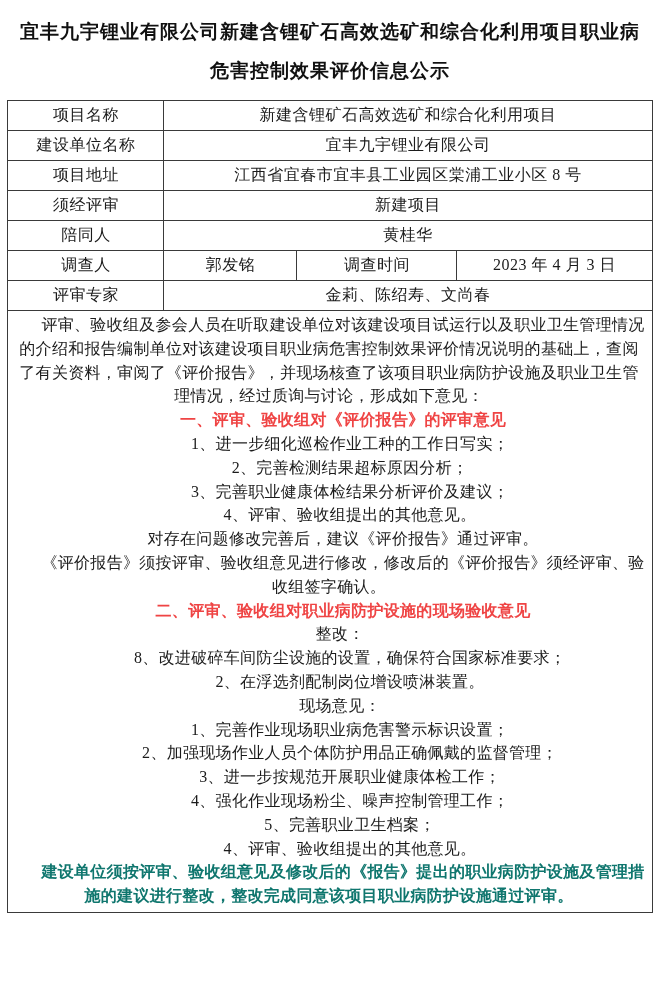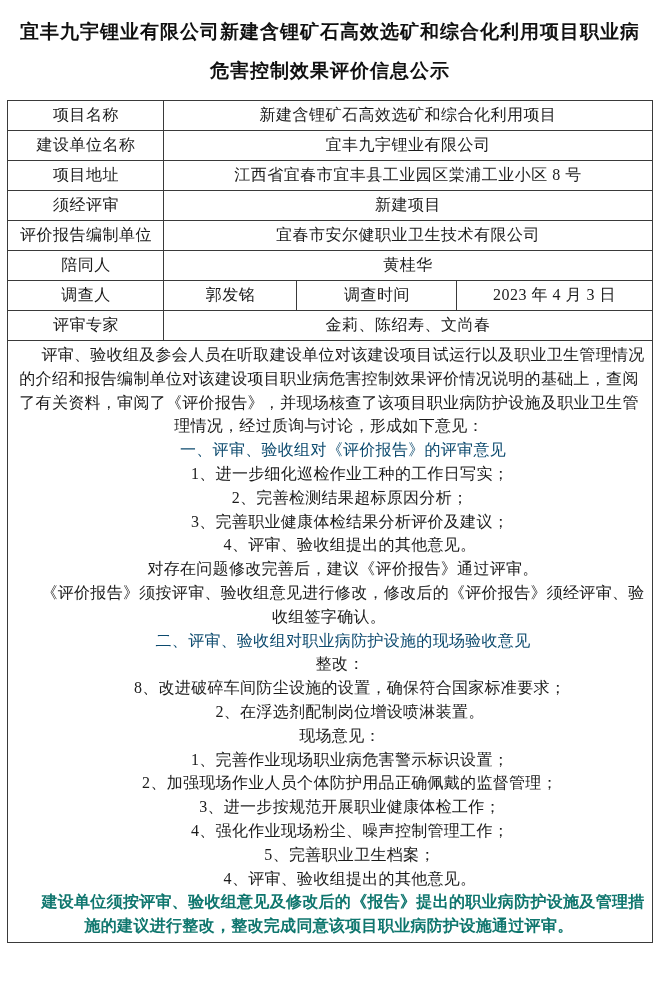--- a/index.html
+++ b/index.html
@@ -48,21 +48,21 @@
     letter-spacing: 0.3px !important;
   }
   .body-cell p {
     margin: 0;
     font-size: 16px;
     line-height: 23.8px;
     text-indent: 28px;
   }
   .body-cell p.item  { text-indent: 42px; }
   .body-cell p.lbl   { text-indent: 22px; }
-  .body-cell p.head  { font-weight: normal; color: #0c4a6e; }
+  .body-cell p.head  { font-weight: bold; color: #ef4444; }
   .body-cell p.bold  { font-weight: bold; color: #0f766e; }
 </style>
 </head>
 <body>
 
 <div class="page">
 
   <div class="doc-title">
     <div>宜丰九宇锂业有限公司新建含锂矿石高效选矿和综合化利用项目职业病</div>
     <div>危害控制效果评价信息公示</div>
@@ -84,24 +84,20 @@
       <td>建设单位名称</td>
       <td colspan="3">宜丰九宇锂业有限公司</td>
     </tr>
     <tr>
       <td>项目地址</td>
       <td colspan="3">江西省宜春市宜丰县工业园区棠浦工业小区 8 号</td>
     </tr>
     <tr>
       <td>须经评审</td>
       <td colspan="3">新建项目</td>
-    </tr>
-    <tr>
-      <td>评价报告编制单位</td>
-      <td colspan="3">宜春市安尔健职业卫生技术有限公司</td>
     </tr>
     <tr>
       <td>陪同人</td>
       <td colspan="3">黄桂华</td>
     </tr>
     <tr>
       <td>调查人</td>
       <td>郭发铭</td>
       <td>调查时间</td>
       <td>2023 年 4 月 3 日</td>

